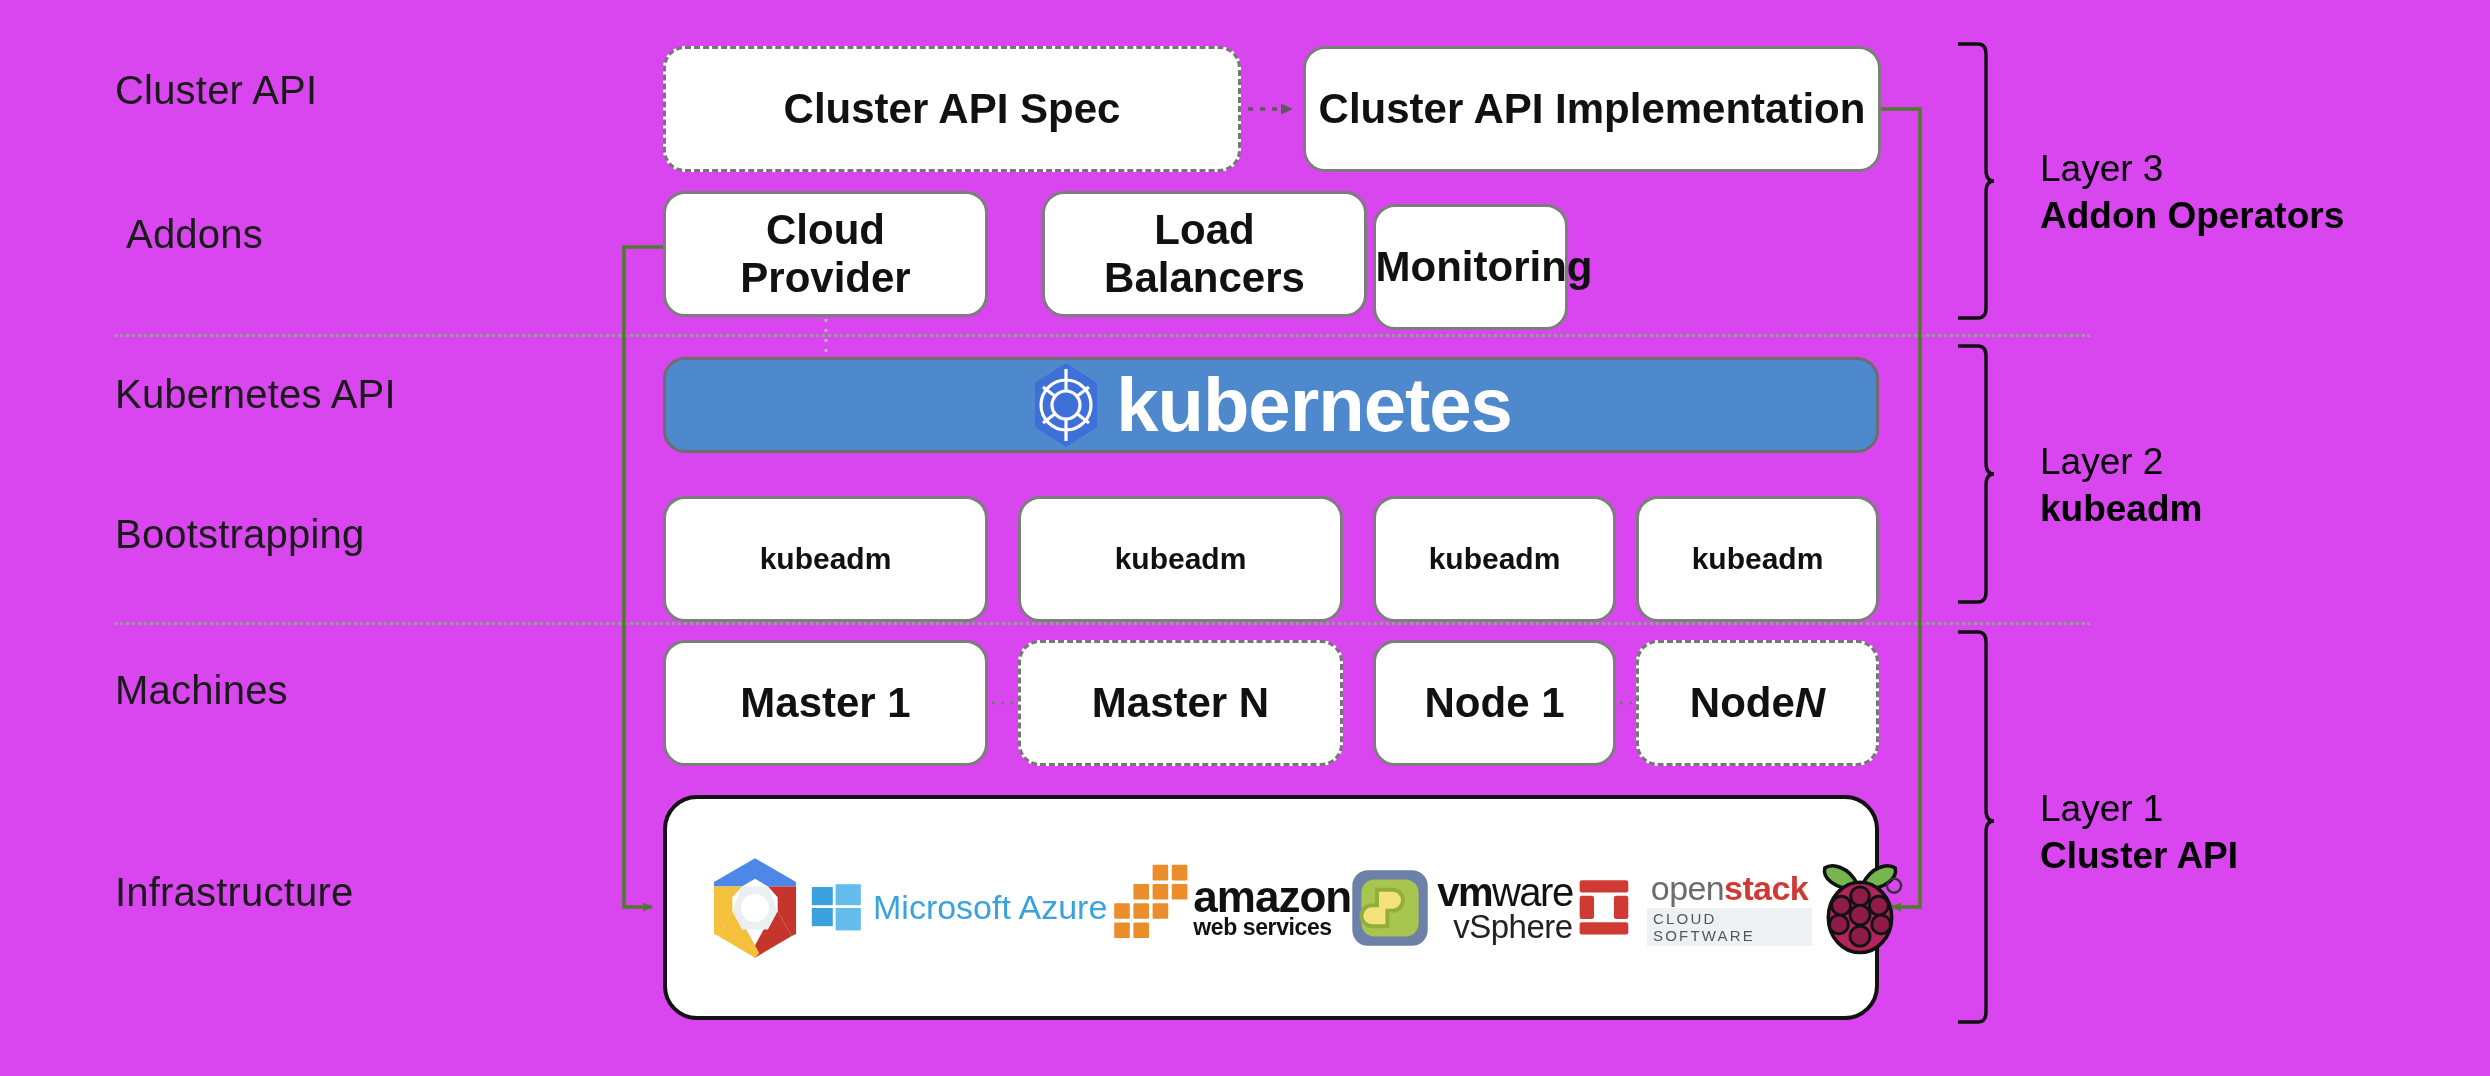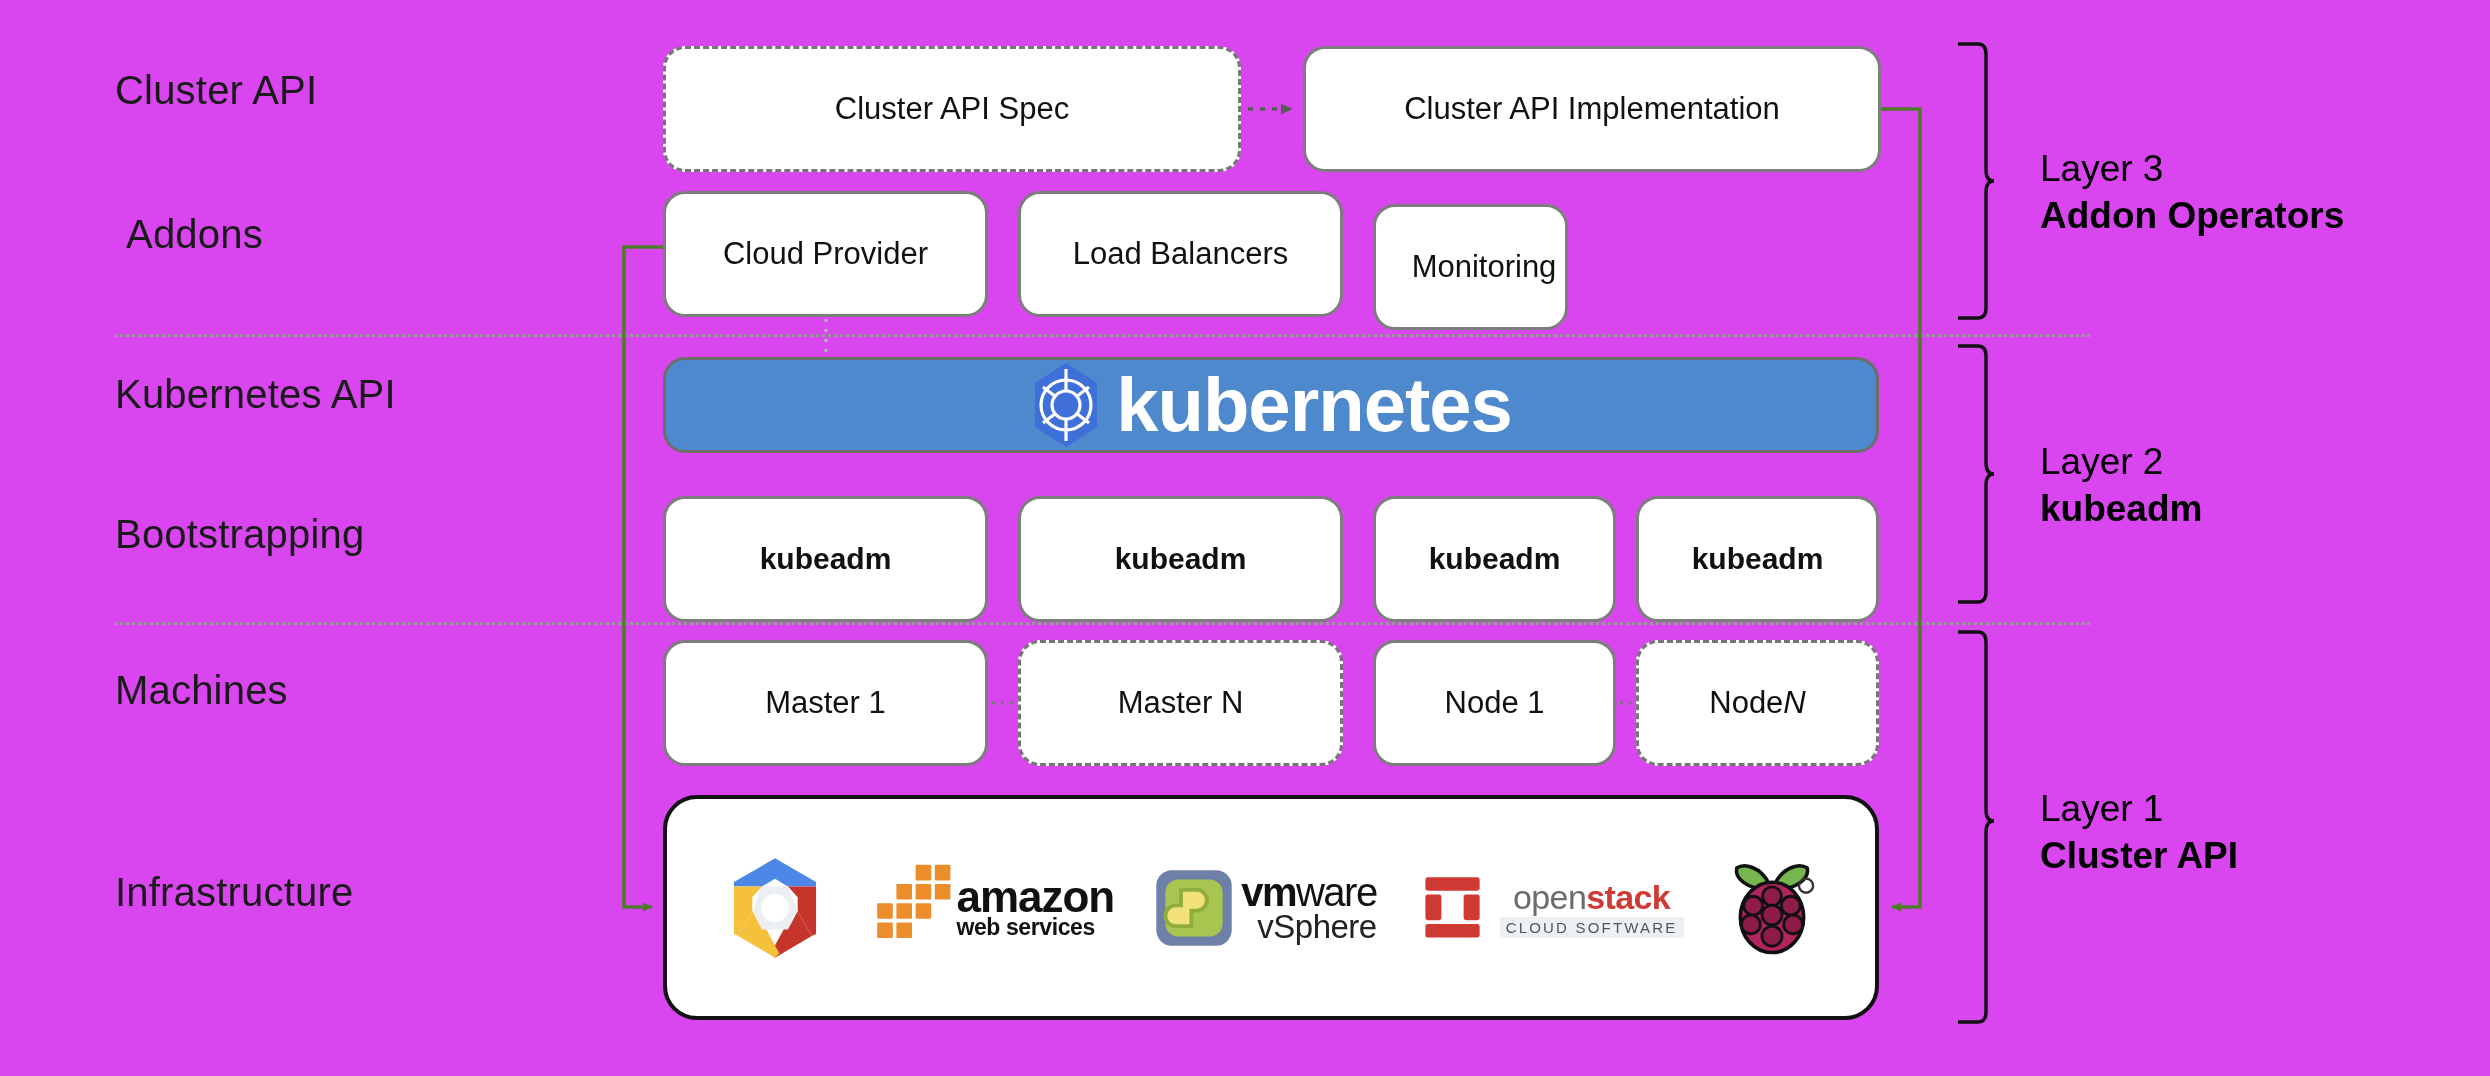--- a/index.html
+++ b/index.html
@@ -41,23 +41,24 @@
   .node {
     position: absolute;
     box-sizing: border-box;
     background: #ffffff;
     border: 3px solid #7d7d7d;
     border-radius: 22px;
     display: flex;
     align-items: center;
     justify-content: center;
     text-align: center;
-    font-size: 31px;
+    font-size: 42px;
     color: #111111;
     padding: 0 10px;
+    font-weight: bold;
   }
   .node.dashed {
     border-style: dashed;
     border-color: #767676;
   }
   .node.bold { font-weight: bold; font-size: 30px; }
   .node .ital { font-style: italic; }
 
   
   .k8s-banner {
@@ -146,21 +147,21 @@
   <div class="row-label" style="left:115px; top:870px;">Infrastructure</div>
 
   <div class="divider" style="top:334px;"></div>
   <div class="divider" style="top:622px;"></div>
 
   <div class="node dashed" style="left:663px; top:46px; width:578px; height:126px;">Cluster API Spec</div>
 
   <div class="node" style="left:1303px; top:46px; width:578px; height:126px;">Cluster API Implementation</div>
 
   <div class="node" style="left:663px; top:191px; width:325px; height:126px;">Cloud Provider</div>
-  <div class="node" style="left:1018px; top:191px; width:325px; height:126px;">Load Balancers</div>
+  <div class="node" style="left:1042px; top:191px; width:325px; height:126px;">Load Balancers</div>
   <div class="node" style="left:1373px; top:204px; width:195px; height:126px;padding-left:37px;">Monitoring</div>
 
   <div class="k8s-banner" style="left:663px; top:357px; width:1216px; height:96px;">
     <span style="display:flex;align-items:center;">
       <svg width="72" height="86" viewBox="0 0 72 86" aria-hidden="true">
         <path d="M36 1 L67 21 L67 65 L36 85 L5 65 L5 21 Z" fill="#3f6fd8"></path>
         <g stroke="#ffffff" stroke-width="3.2" fill="none">
           <circle cx="36" cy="43" r="14"></circle>
           <circle cx="36" cy="43" r="25"></circle>
           <line x1="36" y1="7" x2="36" y2="29"></line>
@@ -195,20 +196,29 @@
         <path d="M50 4 L88 26 L88 30 L62 30 L50 23 L38 30 L12 30 L12 26 Z" fill="#4d88e8"></path>
         <path d="M88 30 L88 74 L84 76 L71 53 L71 40 L62 30 Z" fill="#c5352b"></path>
         <path d="M84 76 L50 96 L46 92 L58 70 L71 53 Z" fill="#c5352b"></path>
         <path d="M12 30 L12 74 L16 76 L29 53 L29 40 L38 30 Z" fill="#f5c03b"></path>
         <path d="M16 76 L50 96 L54 92 L42 70 L29 53 Z" fill="#f5c03b"></path>
         <path d="M38 30 L62 30 L71 53 L62 70 L38 70 L29 53 Z" fill="#eceff1"></path>
         <circle cx="50" cy="50" r="13" fill="#ffffff"></circle>
       </svg>
     </span>
 
+    <span class="logo-slot">
+      <svg width="56" height="56" viewBox="0 0 40 40" aria-hidden="true">
+        <rect x="2" y="5" width="15" height="13" fill="#3ba2dd"></rect>
+        <rect x="19" y="3" width="18" height="15" fill="#64bced"></rect>
+        <rect x="2" y="20" width="15" height="13" fill="#3ba2dd"></rect>
+        <rect x="19" y="20" width="18" height="16" fill="#64bced"></rect>
+      </svg>
+      <span class="logo-azure-text">Microsoft Azure</span>
+    </span>
 
     <span class="logo-slot">
       <svg width="84" height="96" viewBox="0 0 70 80" aria-hidden="true">
         <g fill="#ea8d2a">
           <rect x="38" y="4" width="13" height="13" rx="1"></rect>
           <rect x="54" y="4" width="13" height="13" rx="1"></rect>
           <rect x="38" y="20" width="13" height="13" rx="1"></rect>
           <rect x="54" y="20" width="13" height="13" rx="1"></rect>
           <rect x="22" y="20" width="13" height="13" rx="1"></rect>
           <rect x="6" y="36" width="13" height="13" rx="1"></rect>

